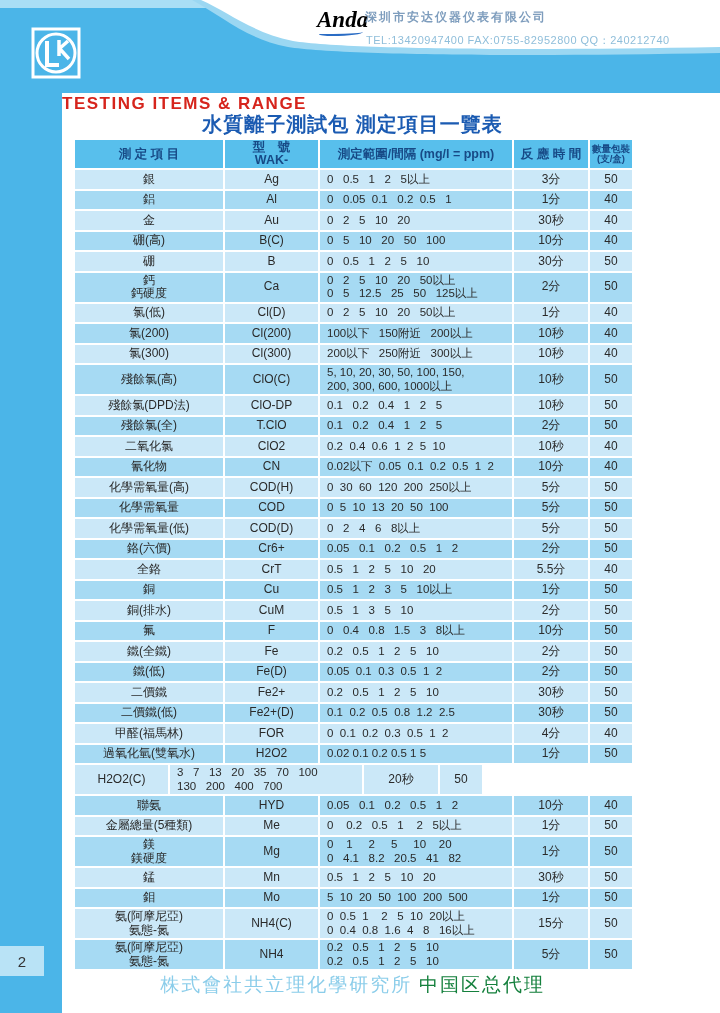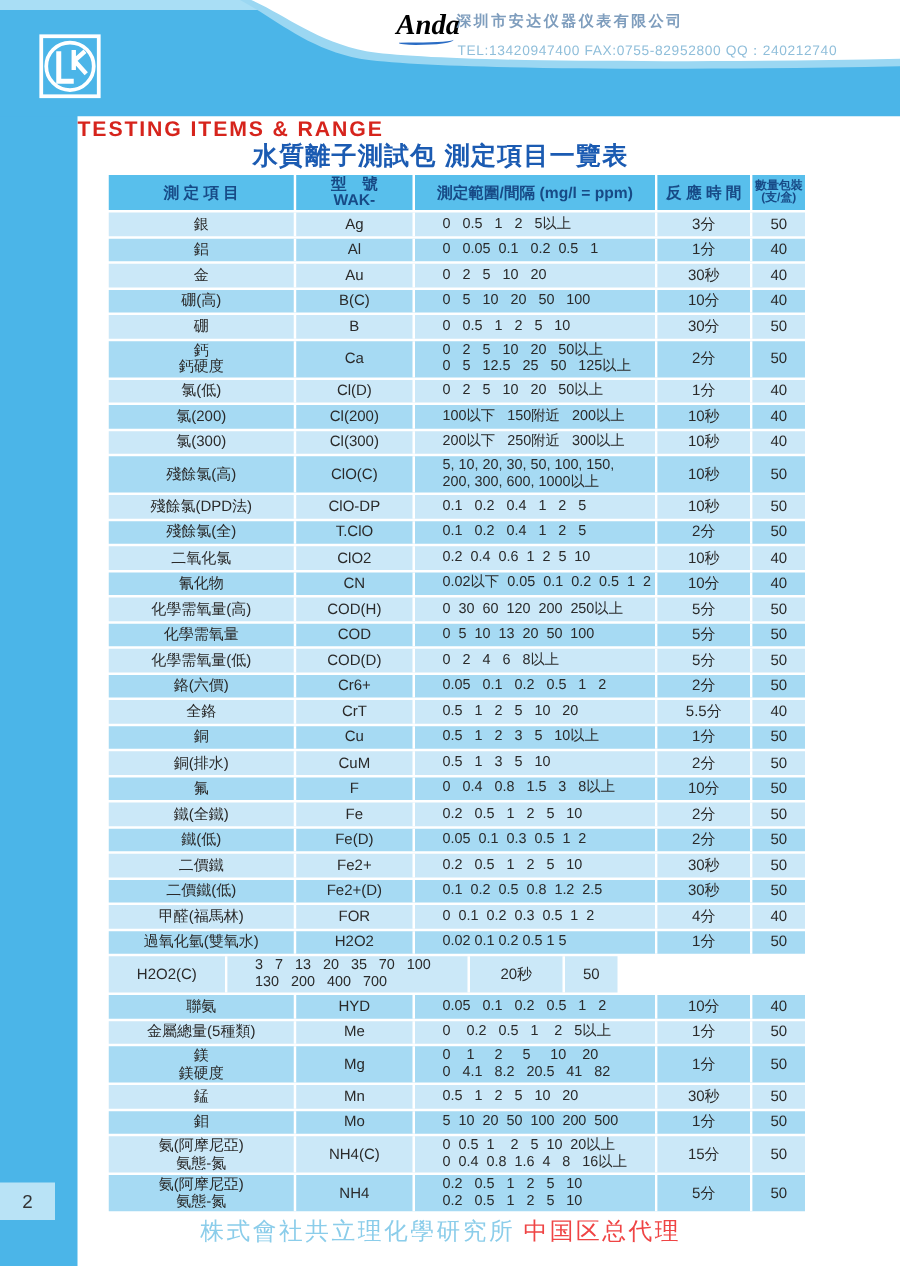--- a/index.html
+++ b/index.html
@@ -31,54 +31,54 @@
 
   .title-en {
     position:absolute; left:62px; top:94px; width:581px; text-align:left;
     color:#d6241c; font-weight:bold; font-size:17px; letter-spacing:1.5px;
   }
   .title-zh {
     position:absolute; left:62px; top:111px; width:581px; text-align:center;
     color:#1b5bb2; font-weight:bold; font-size:20px; letter-spacing:1px;
   }
 
-  .table { position:absolute; left:87px; top:140px; width:626px; }
+  .table { position:absolute; left:75px; top:140px; width:626px; }
   .thead { display:flex; margin-bottom:2px; }
   .th {
     background:#58bfec; color:#174a86; font-weight:bold;
     display:flex; align-items:center; justify-content:center; text-align:center;
     white-space:pre-line; height:28px; font-size:12.5px; line-height:13px;
     box-sizing:border-box; border-right:2px solid #ffffff;
   }
   .th:last-child, .td:last-child { border-right:none; }
   .c0 { width:150px; } .c1 { width:95px; } .c2 { width:194px; } .c3 { width:76px; } .c4 { width:42px;text-align:center; }
   .th.c4 { font-size:9.5px; line-height:10.5px; }
 
   .tr { display:flex; margin-bottom:2px; min-height:18.5px; }
   .tr.tall { min-height:29px; }
   .td {
     display:flex; align-items:center; justify-content:center; text-align:center;
     font-size:12px; line-height:13.5px; color:#2a2a2a;
     box-sizing:border-box; border-right:2px solid #ffffff; white-space:pre-wrap;
   }
-  .td.c2 { justify-content:flex-start; text-align:left; padding-left:22px; font-size:11.5px; }
+  .td.c2 { justify-content:flex-start; text-align:left; padding-left:7px; font-size:11.5px; }
   .tr.light .td { background:#cbe8f8; }
   .tr.dark  .td { background:#a6daf3; }
 
   .page-num {
     position:absolute; left:0; top:946px; width:44px; height:30px; background:#b9e3f6;
     display:flex; align-items:center; justify-content:center;
     font-size:15px; color:#333333;
   }
   .footer {
     position:absolute; left:62px; top:972px; width:581px; text-align:center;
     font-family:"Liberation Serif", serif; font-size:19px; letter-spacing:2px;
   }
   .footer .main { color:#8bcdea; }
-  .footer .sub  { color:#ef4444;text-align:right; }
+  .footer .sub  { color:#15803d;text-align:right; }
 </style>
 </head>
 <body>
 
 <div class="page">
 
   <div class="left-band"></div>
 
   <svg class="top-banner" width="720" height="95" viewBox="0 0 720 95">
     <rect x="0" y="0" width="720" height="93" fill="#4bb5e8"></rect>

